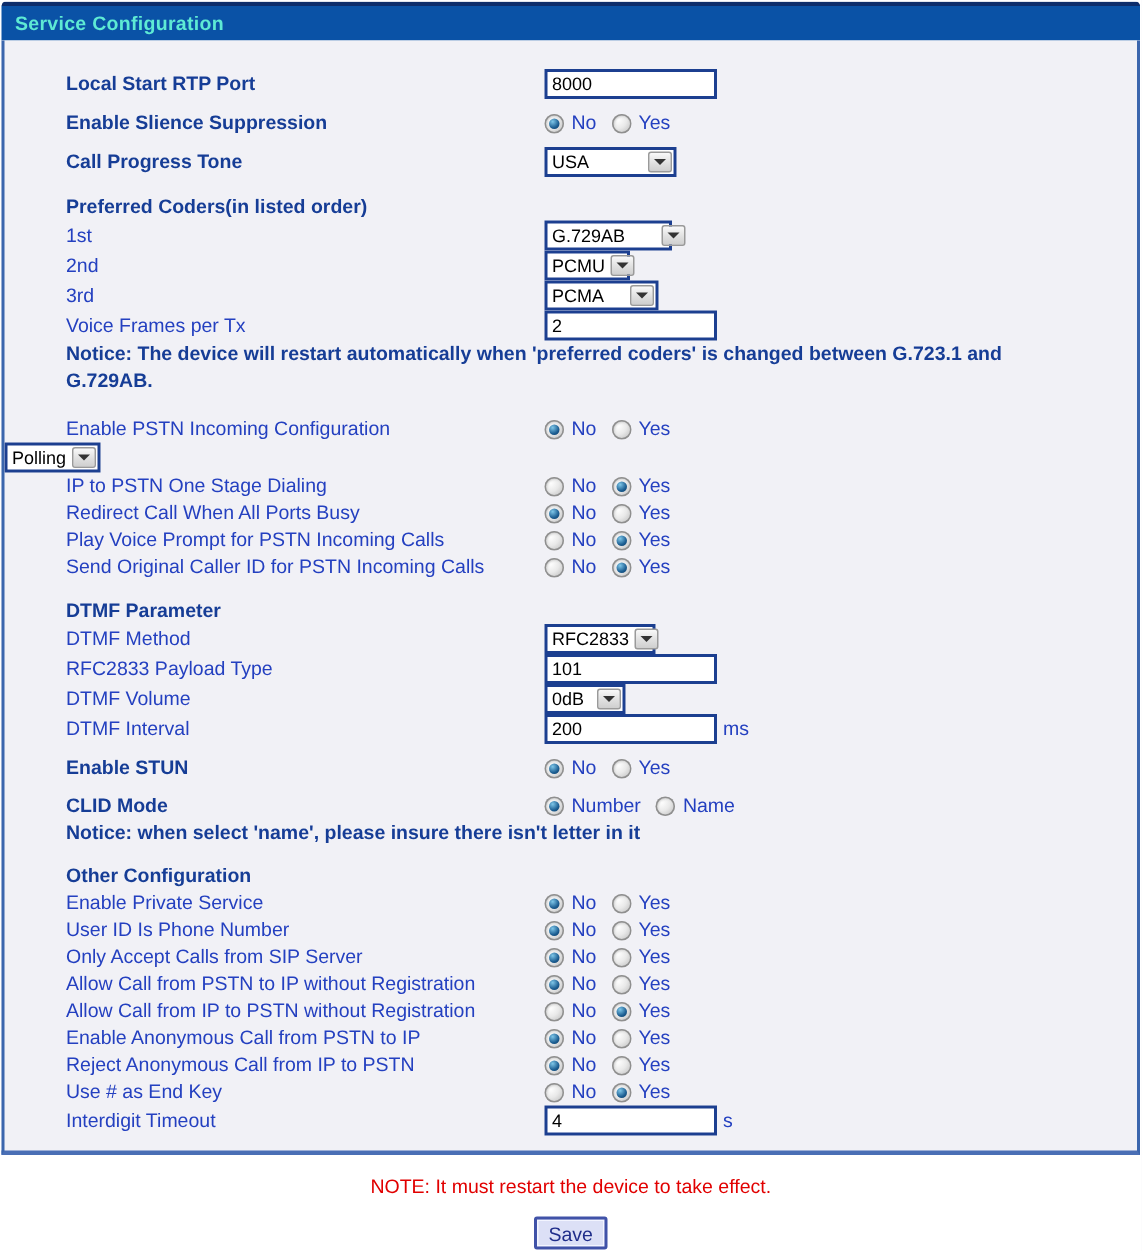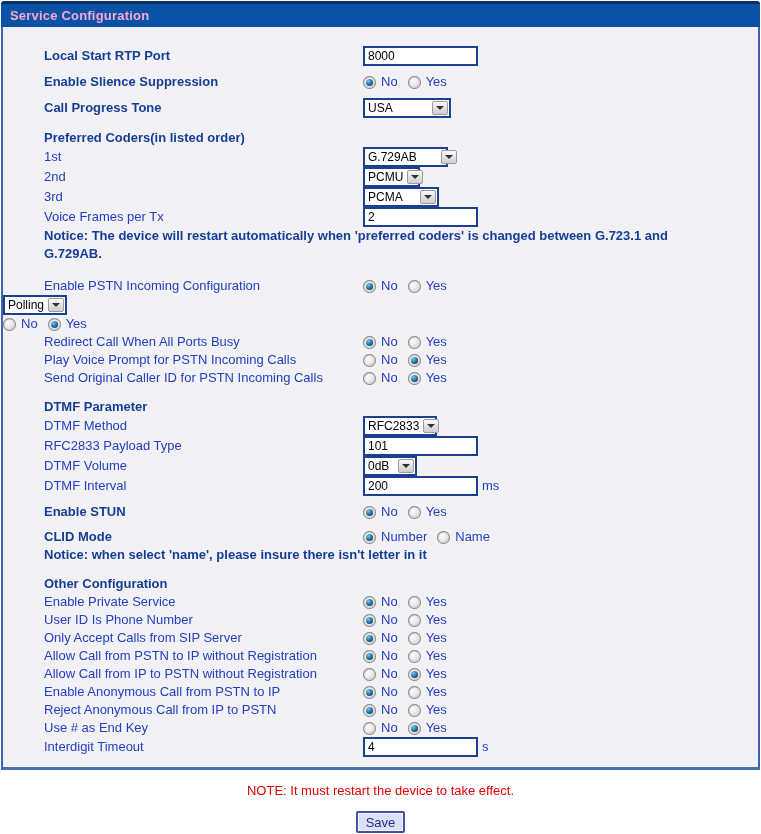--- a/index.html
+++ b/index.html
@@ -7,21 +7,21 @@
     --panel_border:#3b66ad; --label_blue:#2440c0; --section_blue:#163d96;
     --note_red:#e10000; --input_border:#1c3f90; --save_bg:#dce0f6;
     --save_border:#4052a8; --save_text:#1f2d8a;
   }
   *{box-sizing:border-box;}
   html,body{margin:0;padding:0;background:#fff;}
   body{width:761px;font-family:"Liberation Sans",sans-serif;-webkit-font-smoothing:antialiased;}
   .page{padding:1px;}
   .titlebar{
     height:26px;background:var(--titlebar_bg);border-top:3px solid var(--titlebar_edge);
-    border-radius:3px 3px 0 0;color:#f9a8d4;font-weight:bold;font-size:13px;
+    border-radius:3px 3px 0 0;color:#5eead4;font-weight:bold;font-size:13px;
     display:flex;align-items:center;padding-left:9px;letter-spacing:.2px;
   }
   .panel{
     border-left:2px solid var(--panel_border);border-right:2px solid var(--panel_border);
     border-bottom:3px solid #4a6fb5;background:var(--panel_bg);padding:12px 0 10px;
   }
   .row{display:flex;align-items:center;min-height:18px;font-size:13px;line-height:18px;}
   .v-major{margin:7px 0;}
   .v-major-tight{margin:7px 0 0 0;}
   .v-header{margin-top:11px;}
@@ -158,20 +158,21 @@
           <span class="ctrl">
             <span class="selwrap" style="width: 64px;">
               <span class="selval">Polling</span>
               <span class="selbtn">
                 <span class="arrow"></span>
               </span>
             </span>
           </span>
         </div>
         <div class="row">
+          <span class="lbl">IP to PSTN One Stage Dialing</span>
           <span class="ctrl">
             <span class="radiogroup">
               <span class="radio"></span>
               <span class="rlabel">No</span>
               <span class="radio sel"></span>
               <span class="rlabel">Yes</span>
             </span>
           </span>
         </div>
         <div class="row">

